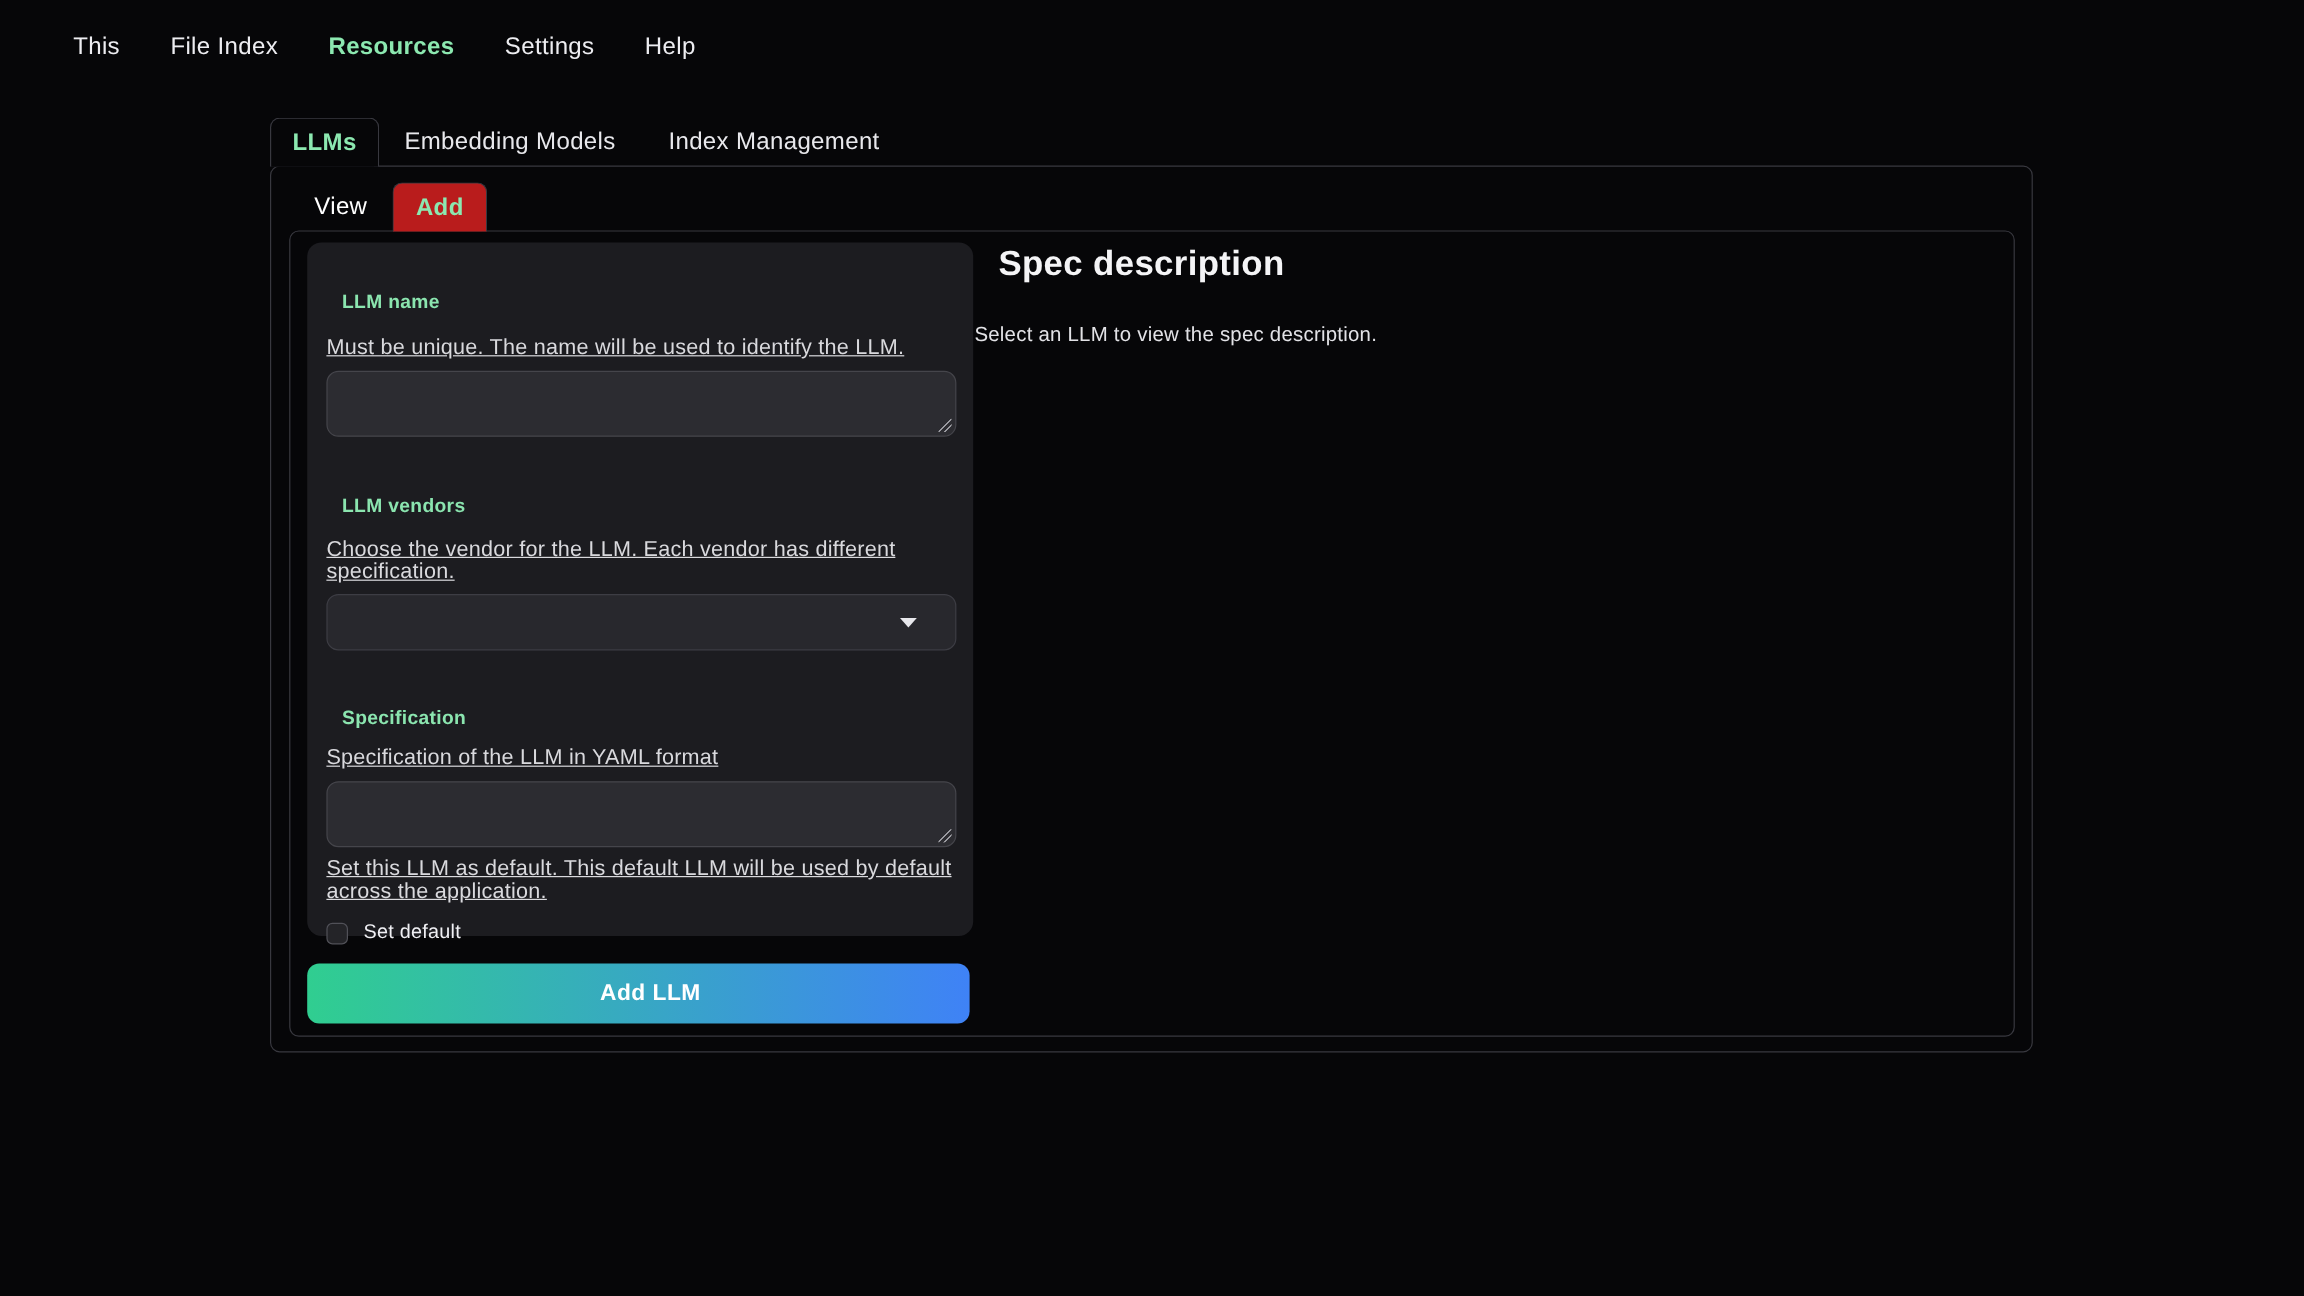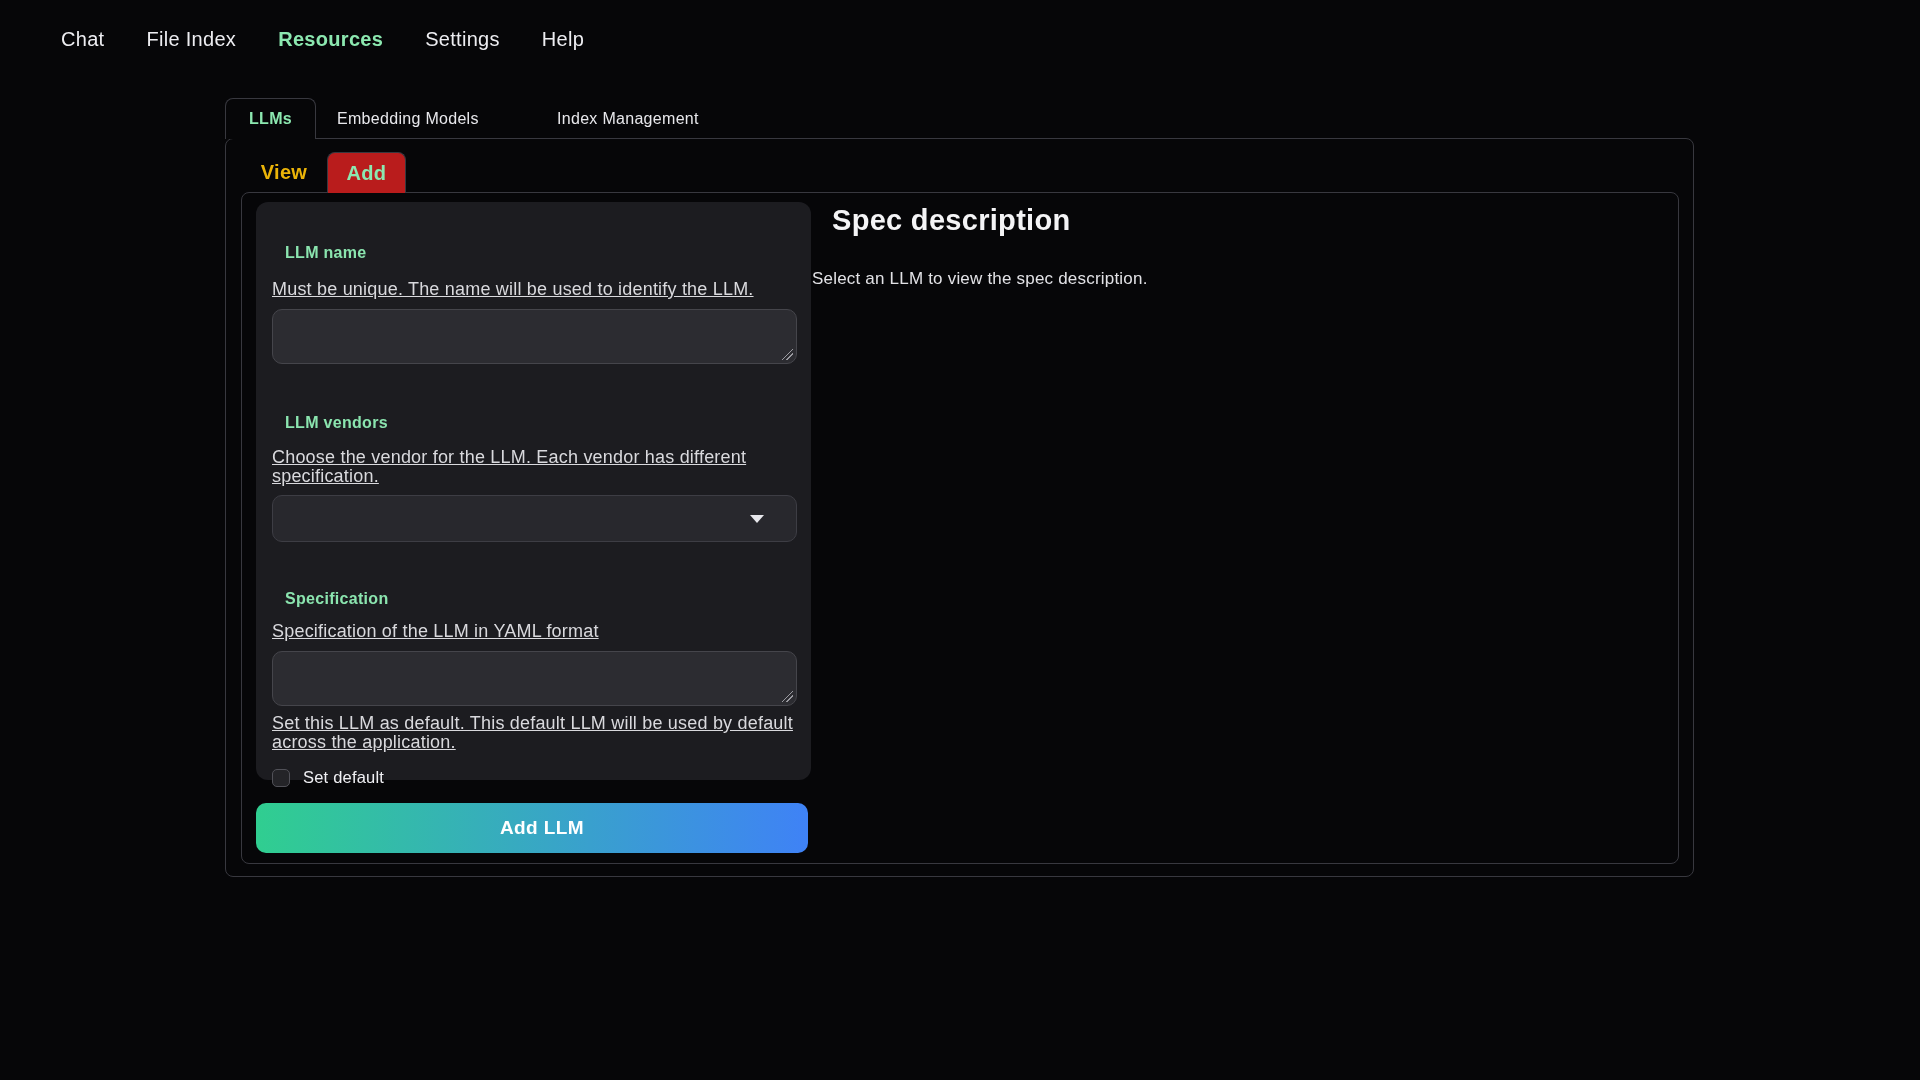--- a/index.html
+++ b/index.html
@@ -25,21 +25,21 @@
   
   .outer-box {
     position: absolute; left: 225px; top: 138px;
     width: 1469px; height: 739px;
     border: 1px solid #38383f; border-radius: 8px;
     background: transparent;
   }
   .tab-top {
     position: absolute; top: 98px; height: 41px;
     display: flex; align-items: center; justify-content: center;
-    font-size: 16px; letter-spacing: 0.3px; white-space: nowrap;
+    font-size: 20px; letter-spacing: 0.3px; white-space: nowrap;
     cursor: pointer; z-index: 3;
   }
   .tab-active-box {
     background: #060608;
     border: 1px solid #38383f; border-bottom: none;
     border-radius: 8px 8px 0 0;
     color: #8ce8b0; font-weight: 700;
   }
   .tab-plain { color: #e8e8ec; font-weight: 500; }
 
@@ -53,21 +53,21 @@
     width: 1438px; height: 672px;
     border: 1px solid #38383f; border-radius: 8px;
     background: transparent;
   }
   .subtab {
     position: absolute; top: 152px; height: 41px;
     display: flex; align-items: center; justify-content: center;
     font-size: 20px; letter-spacing: 0.3px;
     cursor: pointer; z-index: 3;
   }
-  #subtab-view { left: 249px; width: 70px; color: #eab308; font-weight: 700; }
+  #subtab-view { left: 249px; width: 70px; color: #ffffff; font-weight: 400; }
   #subtab-add {
     left: 327px; width: 79px;
     background: #b91c1c;
     border: 1px solid #38383f; border-bottom: none;
     border-radius: 8px 8px 0 0;
     color: #8ce8b0; font-weight: 700;
   }
 
   
   .form-card {
@@ -153,21 +153,21 @@
   }
   .spec-empty {
     position: absolute; left: 812px; top: 269px;
     font-size: 17px; color: #e2e2e6; letter-spacing: 0.2px; z-index: 2;
   }
 </style>
 </head>
 <body>
 
 <nav class="topnav">
-  <span class="nav-item">Chat</span>
+  <span class="nav-item">This</span>
   <span class="nav-item">File Index</span>
   <span class="nav-item active">Resources</span>
   <span class="nav-item">Settings</span>
   <span class="nav-item">Help</span>
 </nav>
 
 <div class="outer-box"></div>
 <div class="tab-top tab-active-box" id="tab-llms">LLMs</div>
 <div class="tab-top tab-plain" id="tab-embedding">Embedding Models</div>
 <div class="tab-top tab-plain" id="tab-indexmgmt">Index Management</div>

